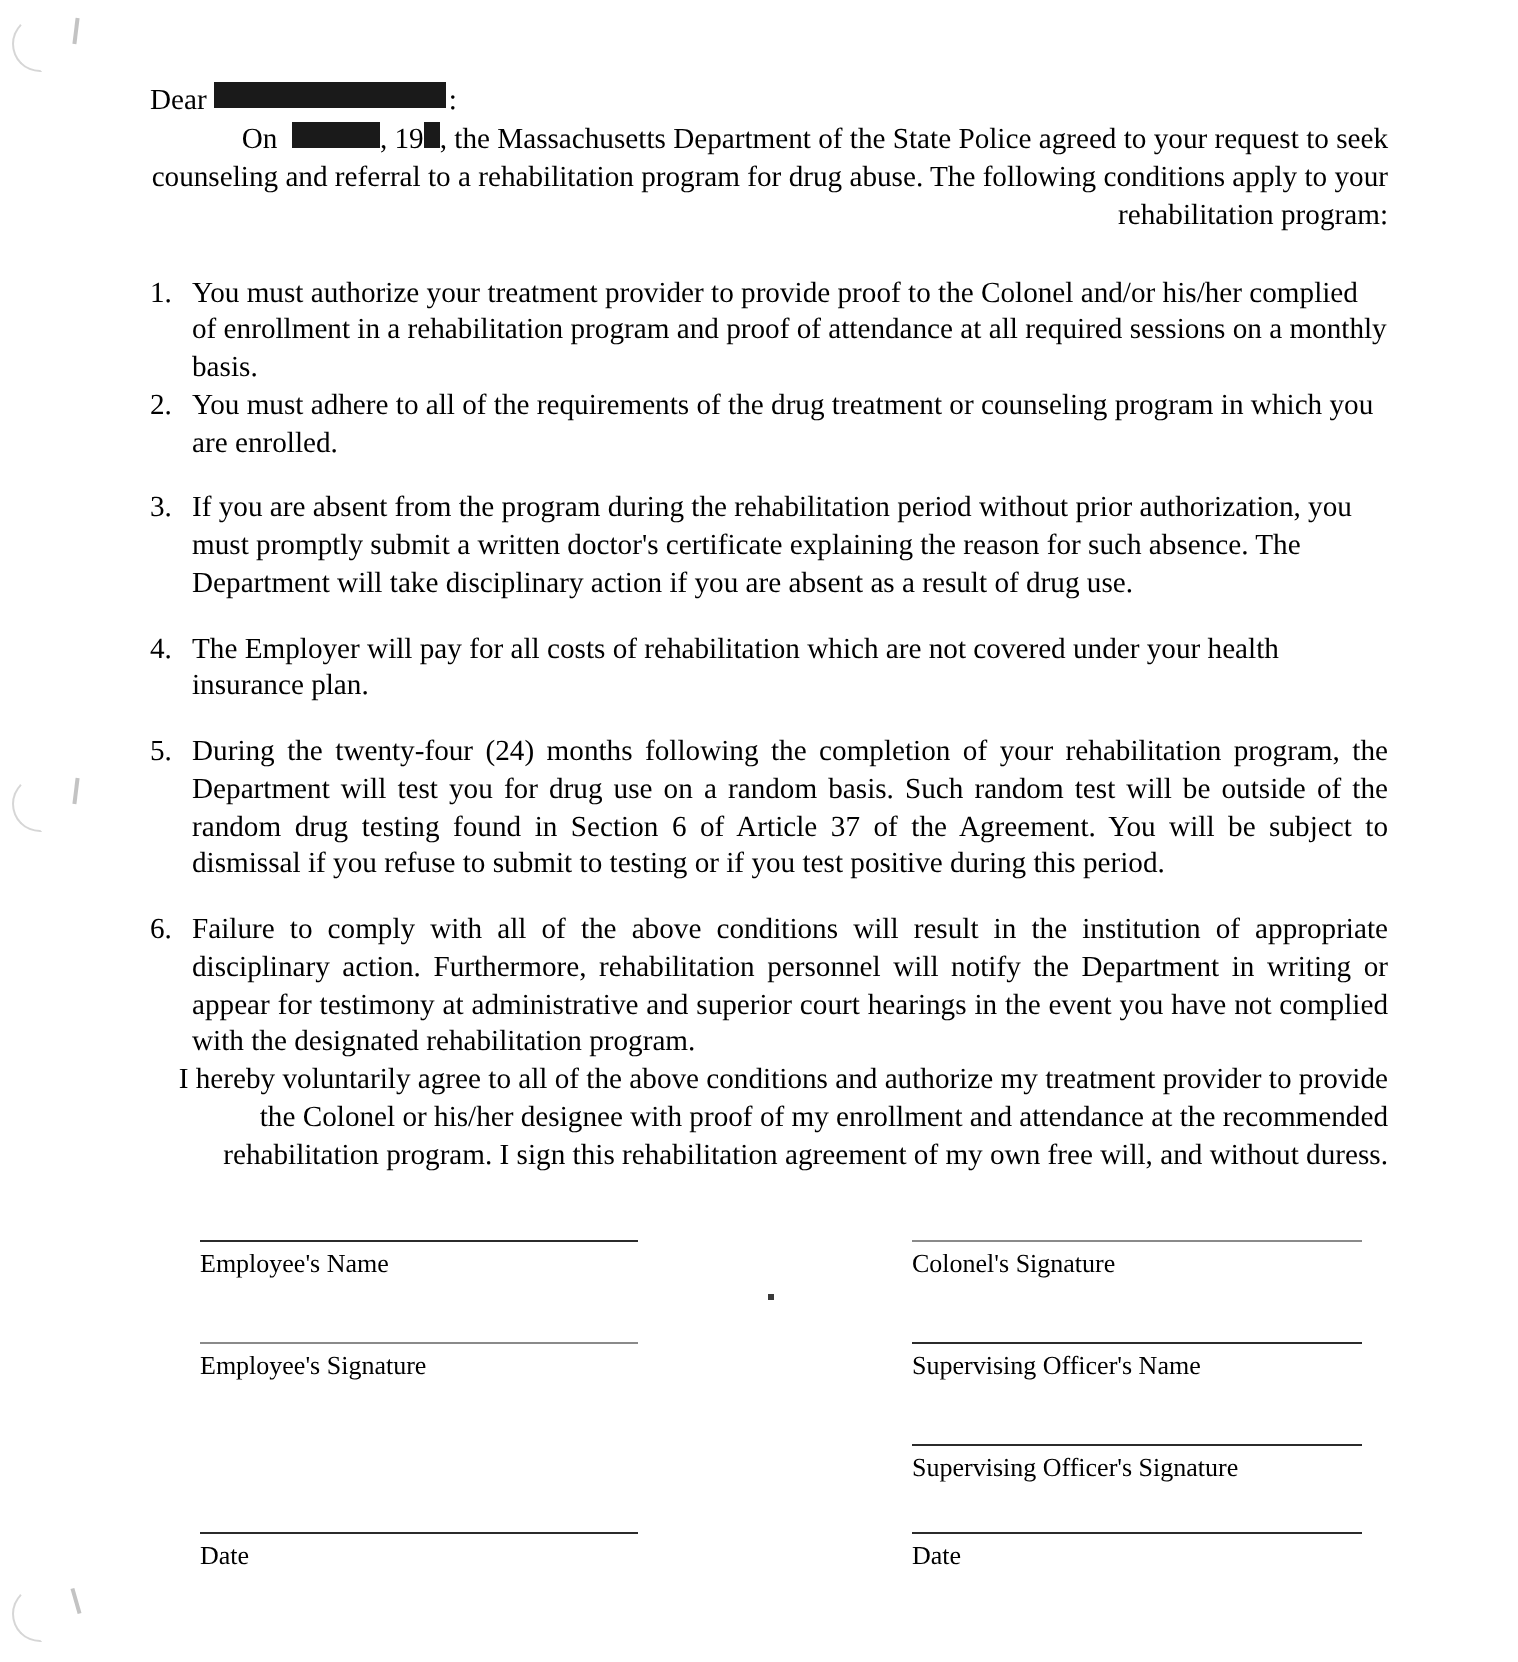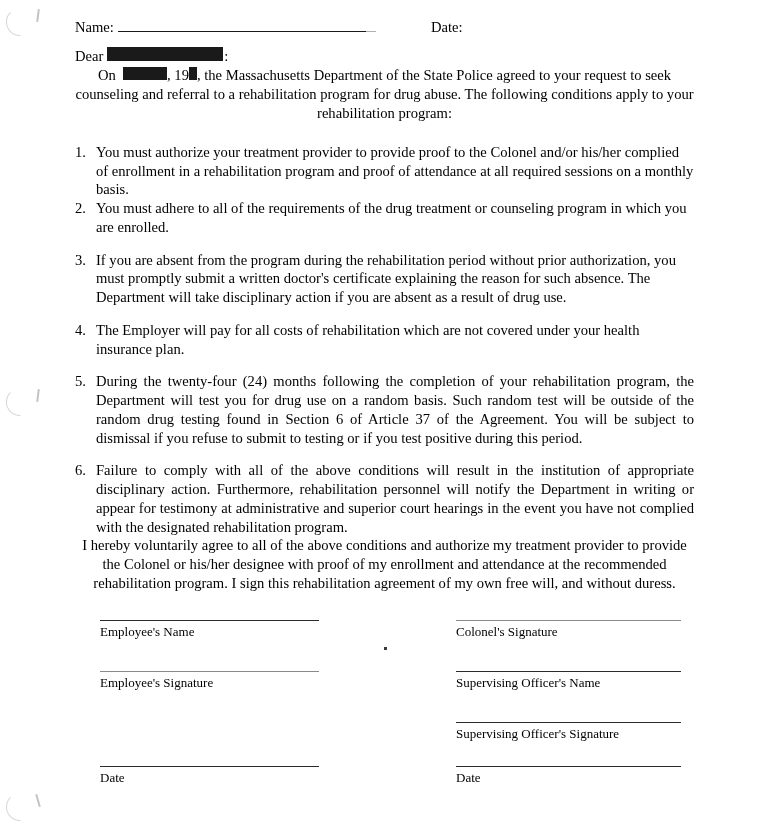--- a/index.html
+++ b/index.html
@@ -80,38 +80,38 @@
     background: linear-gradient(to right,
         #1a1a1a 0 96%, rgba(26,26,26,.35) 96% 100%);
     background-size: 100% 1px;
     background-position: 0 100%;
     background-repeat: no-repeat;
     border-bottom: none;
   }
   .date-gap { display: inline-block; width: 53px; }
 
   .row-department { margin-top: 22px; }
-  .row-dear { margin-top: 9px; }
+  .row-dear { margin-top: 23px; }
   .rule-dear {
     display: inline-block;
     width: 116px;
     height: 0.92em;
     margin: 0 1px 0 4px;
     background: #1a1a1a;
     background-size: 100% 1px;
     background-position: 0 100%;
     background-repeat: no-repeat;
     vertical-align: baseline;
   }
 
   p.body-para {
     font-size: 14.6px;
     line-height: 1.29;
     margin: 0;
-    text-align: center;
+    text-align: right;
   }
   .intro { margin-top: 26px; }
   .blank-date {
     display: inline-block;
     width: 44px;
     height: .9em;
     background: #1a1a1a;
     background-size: 100% 1px;
     background-position: 0 100%;
     background-repeat: no-repeat;
@@ -206,21 +206,20 @@
     <div class="tick"></div>
   </div>
   <div class="scan-artifact flip" style="left:6px; top:793px;">
     <div class="arc"></div>
     <div class="tick"></div>
   </div>
   <div class="speck" style="left:384px; top:647px;"></div>
 
   <div class="content">
 
-    <div class="fieldline"><span>Name:</span><span class="rule-name"></span><span class="date-gap"></span><span>Date:</span></div>
 
 
     <div class="fieldline row-dear"><span>Dear</span><span class="rule-dear"></span><span>:</span></div>
 
     <p class="body-para intro"><span>On</span>&nbsp;&nbsp;<span class="blank-date"></span><span>, 19</span><span class="blank-yr"></span><span>, the Massachusetts Department of the State Police agreed to your request to seek counseling and referral to a rehabilitation program for drug abuse.  The following conditions apply to your rehabilitation program:</span></p>
 
     <ol class="conditions">
       <li>
         <span class="marker">1.</span>
         <span class="txt">You must authorize your treatment provider to provide proof to the Colonel and/or his/her complied of enrollment in a rehabilitation program and proof of attendance at all required sessions on a monthly basis.</span>

